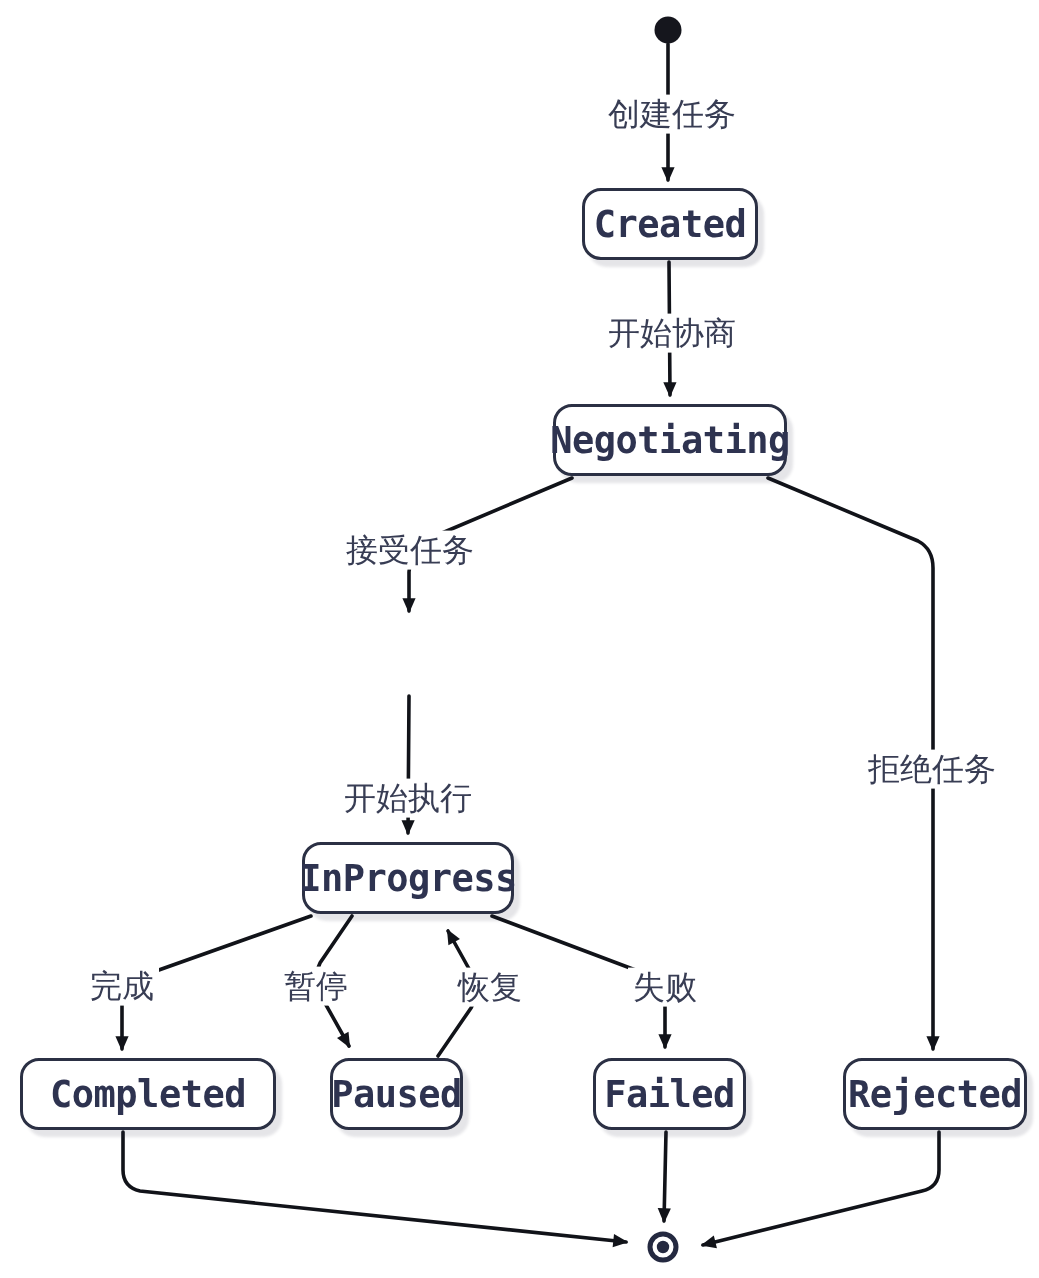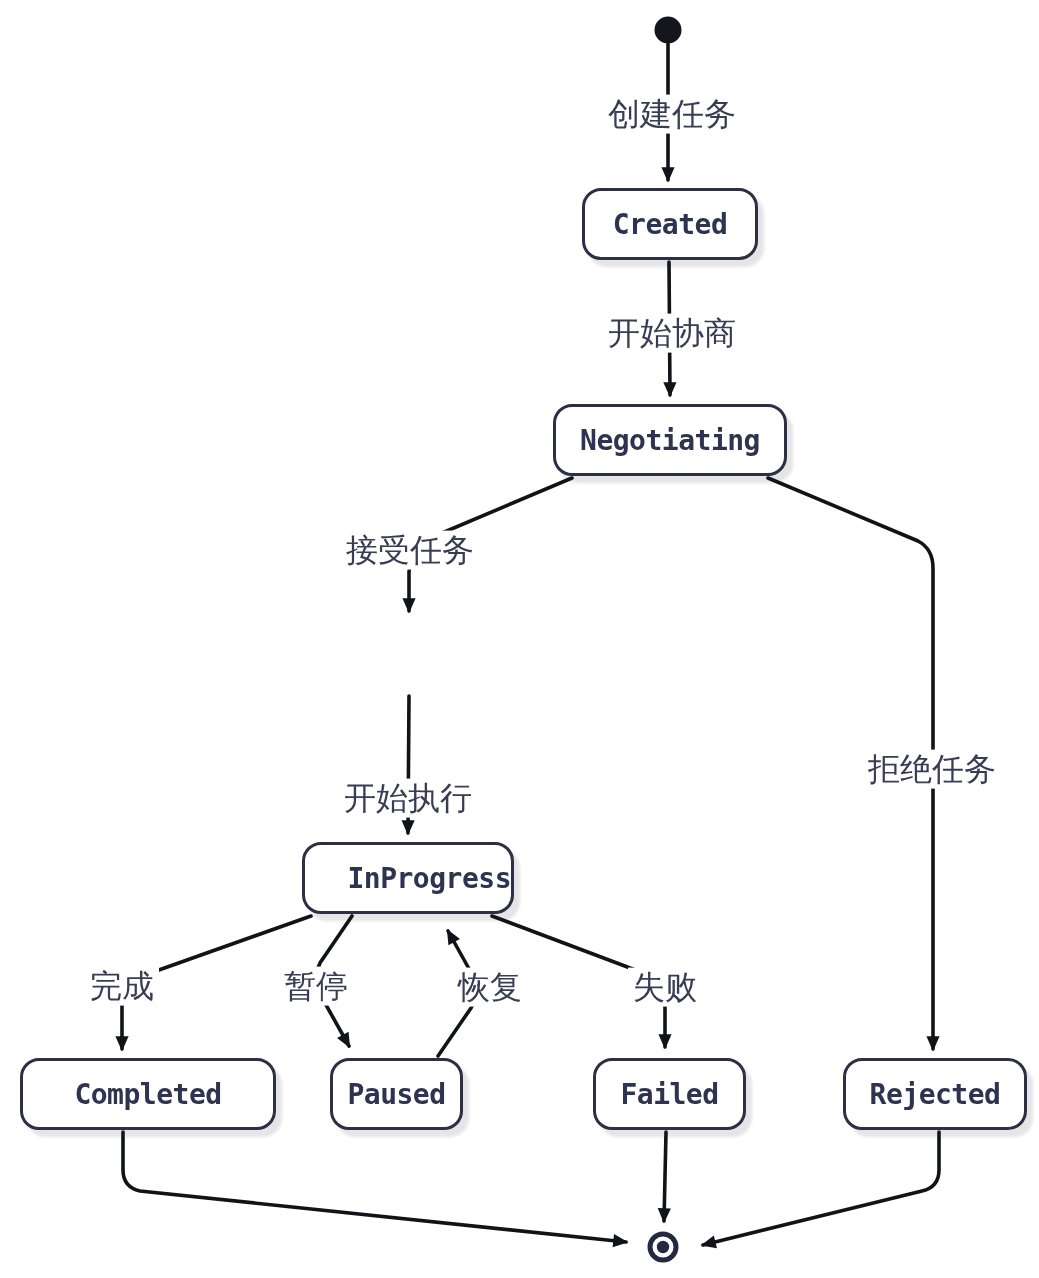--- a/index.html
+++ b/index.html
@@ -14,21 +14,21 @@
   .state-node{
     position:absolute;
     box-sizing:border-box;
     border:3.5px solid #2b3044;
     border-radius:19px;
     background:#ffffff;
     box-shadow:6px 7px 3px rgba(40,44,64,0.12);
     display:flex;align-items:center;justify-content:center;
     font-family:"DejaVu Sans Mono","Liberation Mono",monospace;
     font-weight:700;
-    font-size:28px;
+    font-size:37px;
     color:#2e3350;
     letter-spacing:-0.5px;
     white-space:nowrap;
   }
   .edge-label{
     position:absolute;
     transform:translate(-50%,-50%);
     background:#ffffff;
     color:#383d54;
     font-size:32px;
@@ -72,21 +72,21 @@
       <circle cx="663" cy="1247" r="6.2" fill="#242940"></circle>
     </g>
   </svg>
 
   <div class="state-node" style="left:582px;top:188px;width:176px;height:72px;">
     <span>Created</span>
   </div>
   <div class="state-node" style="left:553px;top:404px;width:234px;height:72px;">
     <span>Negotiating</span>
   </div>
-  <div class="state-node" style="left:302px;top:842px;width:212px;height:72px;justify-content:flex-end;">
+  <div class="state-node" style="left:302px;top:842px;width:212px;height:72px;">
     <span>InProgress</span>
   </div>
   <div class="state-node" style="left:20px;top:1058px;width:256px;height:72px;">
     <span>Completed</span>
   </div>
   <div class="state-node" style="left:330px;top:1058px;width:133px;height:72px;">
     <span>Paused</span>
   </div>
   <div class="state-node" style="left:593px;top:1058px;width:153px;height:72px;">
     <span>Failed</span>

